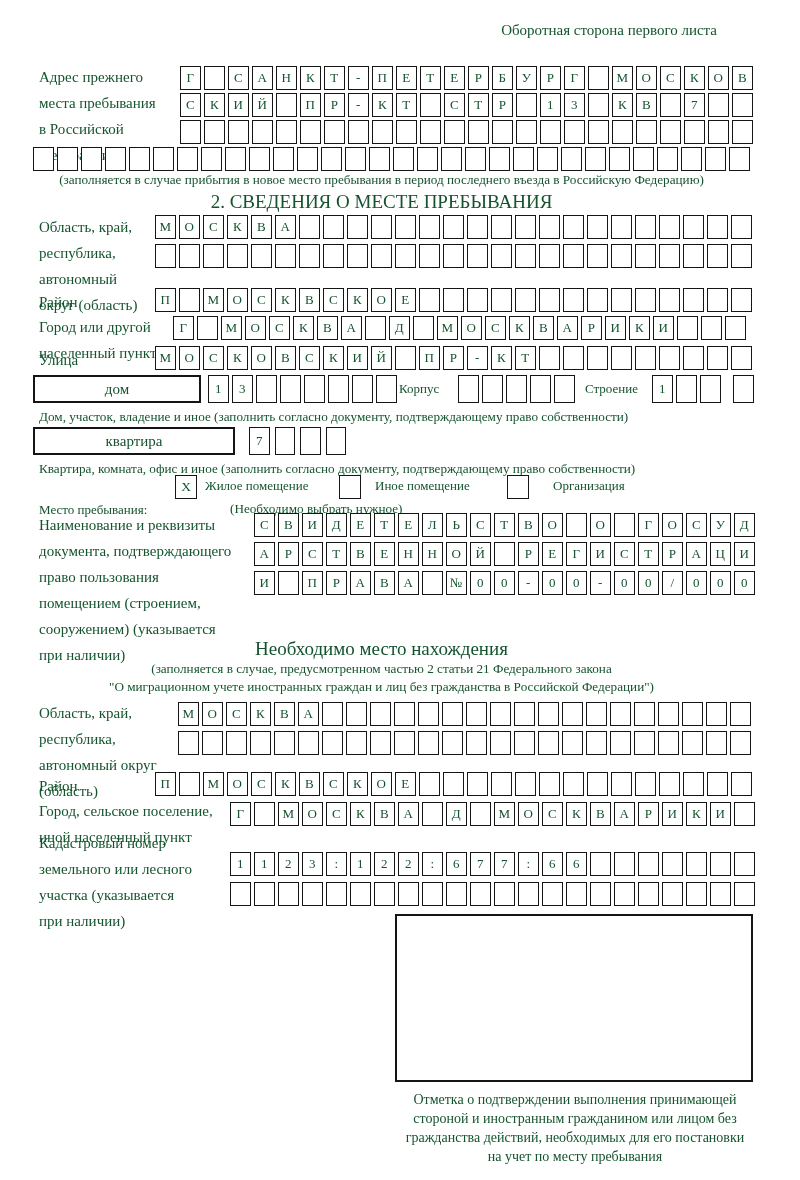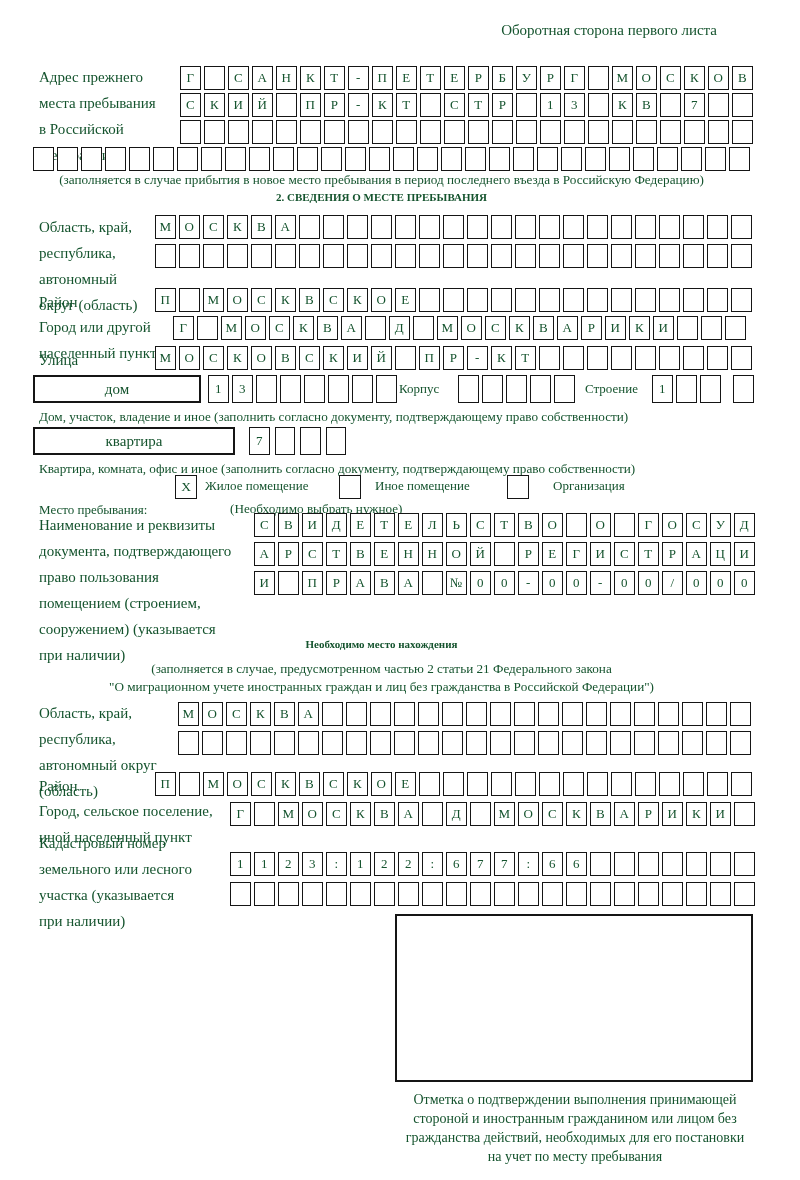--- a/index.html
+++ b/index.html
@@ -3,21 +3,21 @@
 <meta charset="utf-8">
 <style>
   html,body{margin:0;padding:0;background:#ffffff;}
   .page{
     position:relative;width:763px;height:1180px;background:#ffffff;
     font-family:"Liberation Serif", serif;color:#14532d;overflow:hidden;
   }
   .lbl{position:absolute;font-size:15px;line-height:26px;white-space:pre-line;}
   .note{position:absolute;font-size:13.2px;white-space:pre-line;}
   .center{left:0;right:0;text-align:center;}
-  .title{position:absolute;font-weight:bold;font-size:11px;}
+  .title{position:absolute;font-weight:normal;font-size:19px;}
   .cr{position:absolute;display:flex;gap:3.5px;}
   .cell{
     box-sizing:border-box;width:20.5px;height:24px;border:1.8px solid #151515;
     display:flex;align-items:center;justify-content:center;
     font-size:13px;font-family:"Liberation Serif", serif;flex:none;background:#fff;
   }
   .tall .cell{height:28px;}
   .bigbox{
     position:absolute;box-sizing:border-box;border:2px solid #151515;height:28px;
     display:flex;align-items:center;justify-content:center;font-size:15px;background:#fff;

